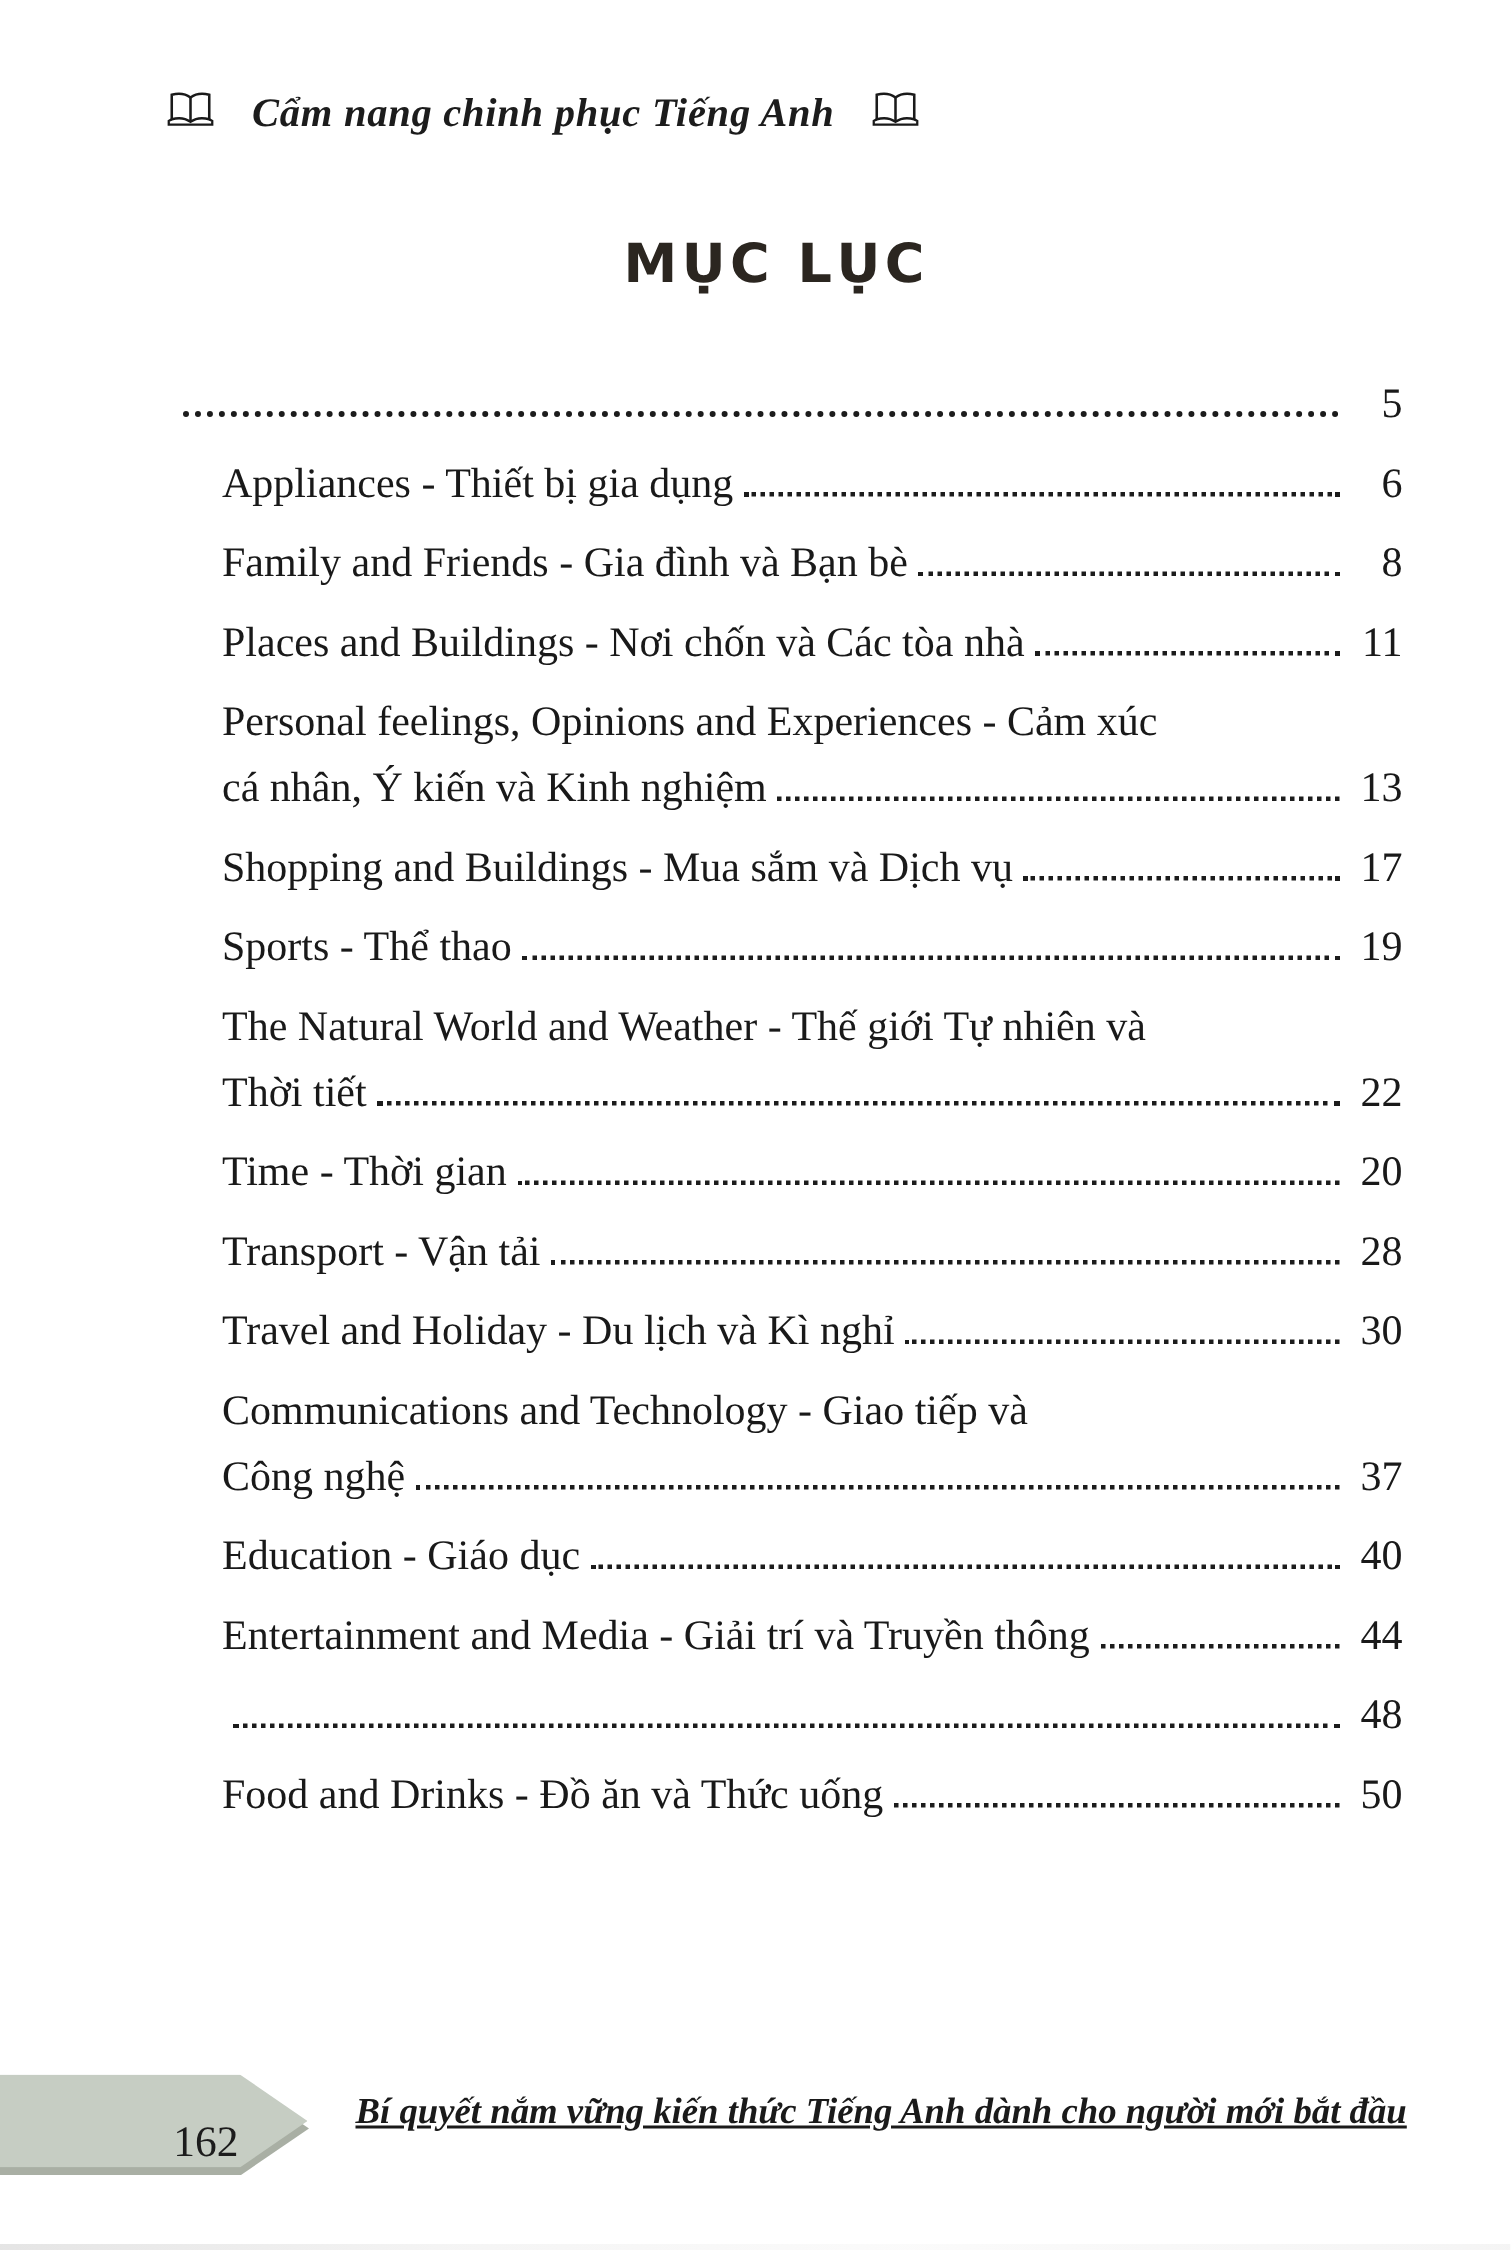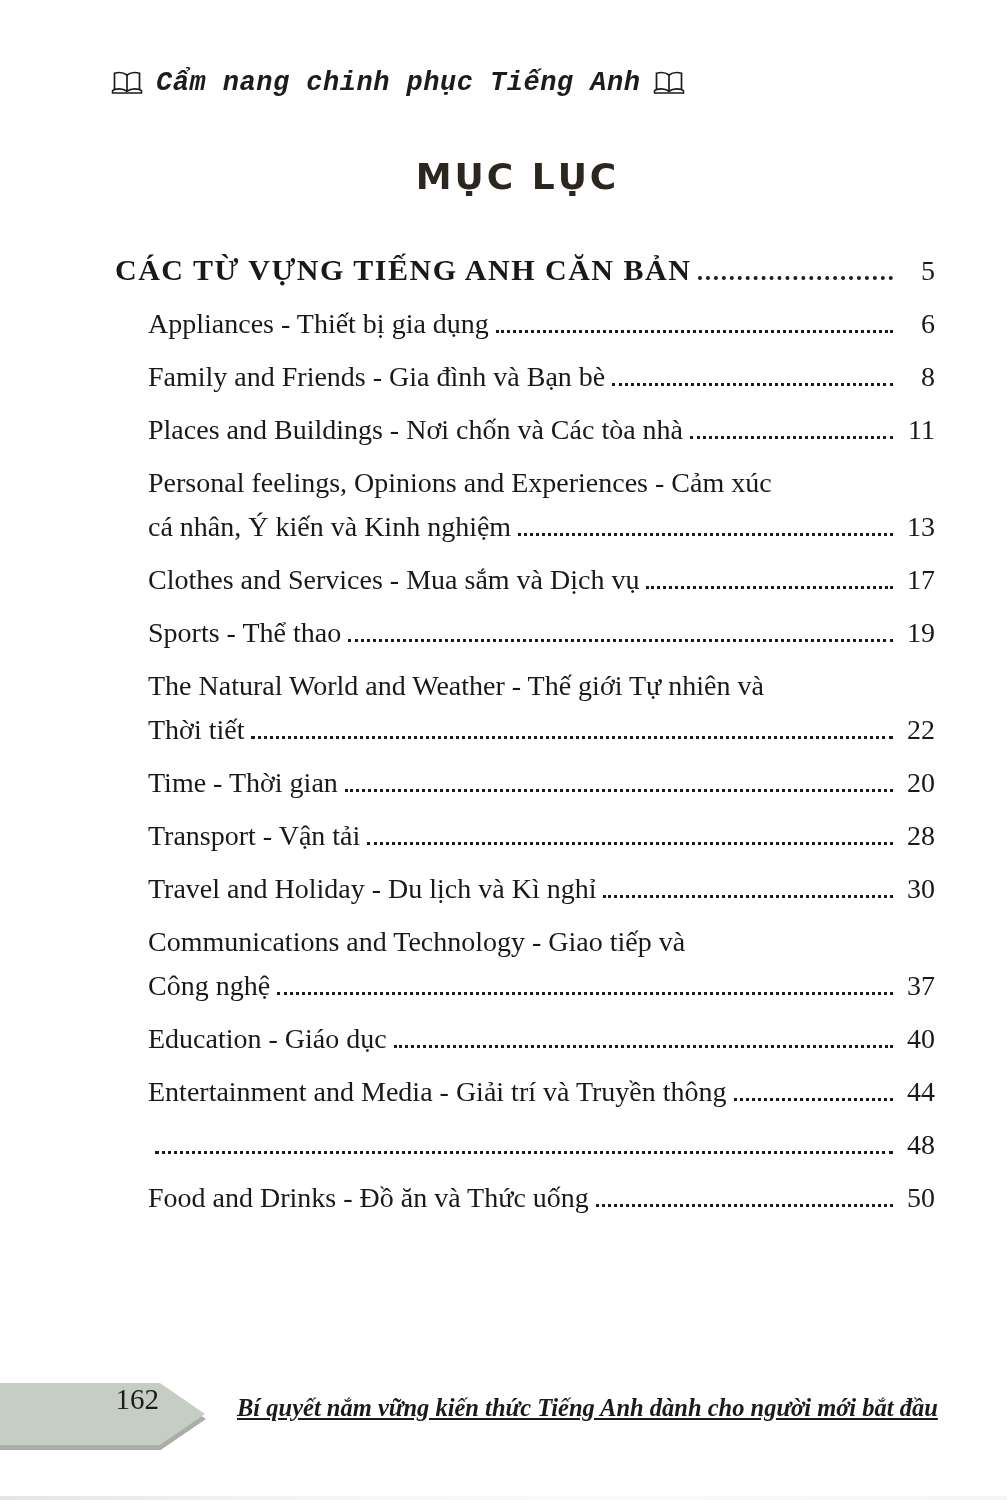--- a/index.html
+++ b/index.html
@@ -16,23 +16,21 @@
     color: #191919;
   }
 
   
   .running-header {
     position: absolute;
     top: 60px;
     left: 110px;
     height: 46px;
     display: flex;
-    align-items: center;
-    gap: 12px;
-    font-family: Liberation Mono, monospace;
+    gap: 24px;
   }
   .running-header .title {
     font-size: 27px;
     font-weight: bold;
     font-style: italic;
     letter-spacing: 0.5px;
     white-space: nowrap;
     color: #1c1c1c;
   }
   .book-icon svg { display: block; }
@@ -99,21 +97,21 @@
   }
   .footer-banner {
     position: absolute;
     left: 0;
     top: 1383px;
     width: 205px;
     height: 62px;
     clip-path: polygon(0 0, 78% 0, 100% 50%, 78% 100%, 0 100%);
     background: #c6cdc3;
     display: flex;
-    align-items: flex-start;
+    align-items: flex-end;
     justify-content: flex-end;
     padding-right: 46px;
     box-sizing: border-box;
     font-size: 29px;
     color: #1c1c1c;
   }
   .footer-tagline {
     position: absolute;
     top: 1394px;
     left: 237px;
@@ -154,21 +152,20 @@
       <path d="M4.5 19.5 L2.5 20.6 L2.5 23 L31.5 23 L31.5 20.6 L29.5 19.5" fill="none" stroke="#1a1a1a" stroke-width="1.5"></path>
     </svg>
   </span>
 </div>
 
 <div class="toc-title">MỤC LỤC</div>
 
 <div class="toc" id="toc-list">
     <div class="toc-entry heading">
       <div class="toc-line">
-        <span class="toc-text">CÁC TỪ VỰNG TIẾNG ANH CĂN BẢN</span>
         <span class="dots"></span>
         <span class="page-num">5</span>
       </div>
     </div>
     <div class="toc-entry">
       <div class="toc-line">
         <span class="toc-text">Appliances - Thiết bị gia dụng</span>
         <span class="dots"></span>
         <span class="page-num">6</span>
       </div>
@@ -192,21 +189,21 @@
         <span class="toc-text">Personal feelings, Opinions and Experiences - Cảm xúc</span>
       </div>
       <div class="toc-line">
         <span class="toc-text">cá nhân, Ý kiến và Kinh nghiệm</span>
         <span class="dots"></span>
         <span class="page-num">13</span>
       </div>
     </div>
     <div class="toc-entry">
       <div class="toc-line">
-        <span class="toc-text">Clothes and Services - Mua sắm và Dịch vụ</span>
+        <span class="toc-text">Shopping and Buildings - Mua sắm và Dịch vụ</span>
         <span class="dots"></span>
         <span class="page-num">17</span>
       </div>
     </div>
     <div class="toc-entry">
       <div class="toc-line">
         <span class="toc-text">Sports - Thể thao</span>
         <span class="dots"></span>
         <span class="page-num">19</span>
       </div>

